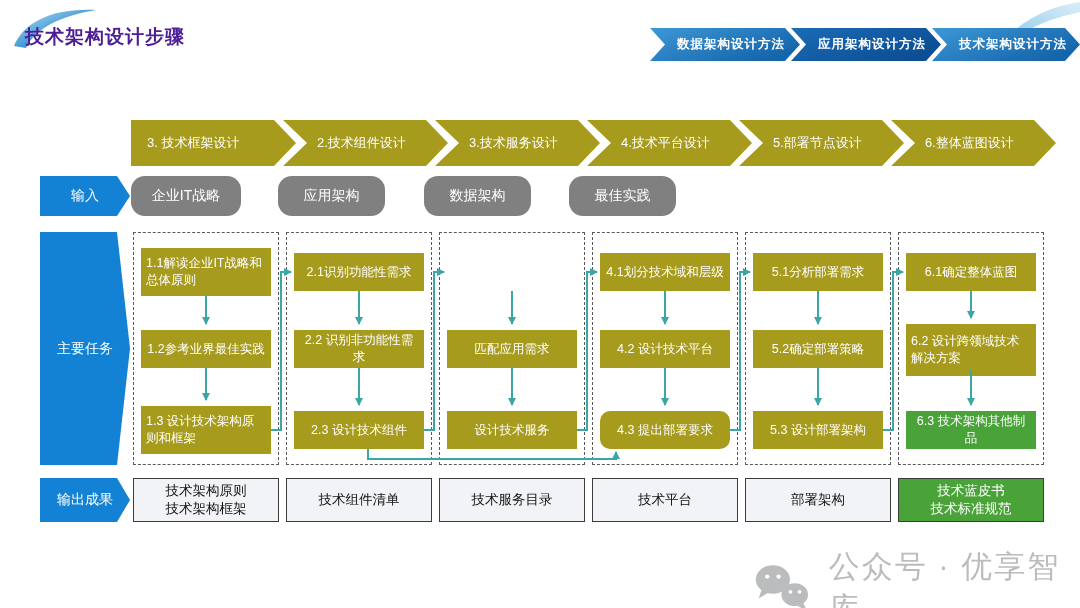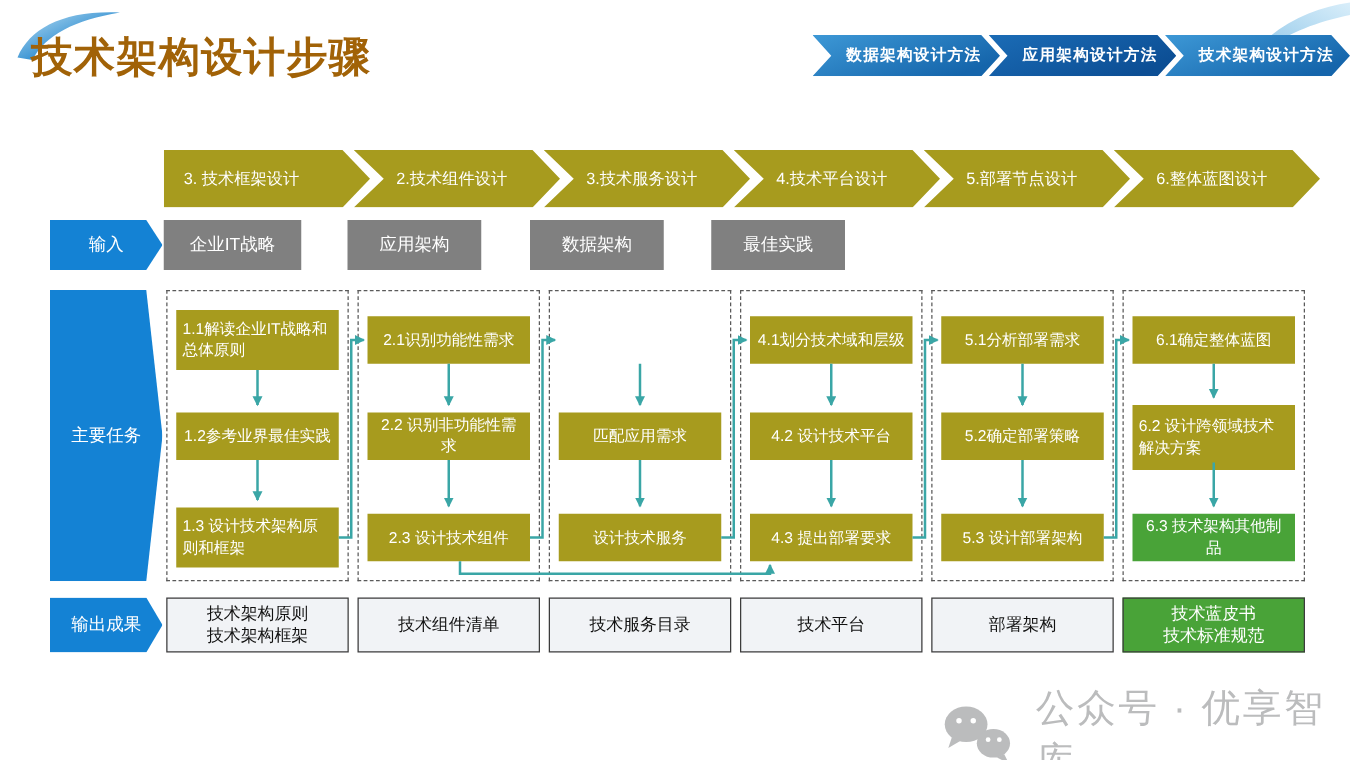--- a/index.html
+++ b/index.html
@@ -1,19 +1,19 @@
 <!DOCTYPE html>
 <html><head>
 <meta charset="utf-8">
 <style>
   html,body{margin:0;padding:0;background:#fff;font-family:"Liberation Sans","DejaVu Sans",sans-serif;}
   .canvas{position:relative;width:1080px;height:608px;background:#fff;overflow:hidden;}
 
   
-  .title{position:absolute;left:25px;top:24px;font-size:33px;font-weight:800;color:#a16207;letter-spacing:1px;}
+  .title{position:absolute;left:25px;top:24px;font-size:19px;font-weight:800;color:#4c1d95;letter-spacing:1px;}
 
   
   .tab{position:absolute;top:28px;height:33px;display:flex;align-items:center;color:#fff;
        font-size:12.5px;font-weight:700;letter-spacing:1px;padding-left:27px;box-sizing:border-box;
        clip-path:polygon(0 0,calc(100% - 15px) 0,100% 50%,calc(100% - 15px) 100%,0 100%,15px 50%);}
   .tab1,.tab3{background:linear-gradient(160deg,#3d98d6 0%,#1565ab 85%);}
   .tab2{background:linear-gradient(160deg,#1b6cb6 0%,#0c4e94 85%);}
 
   
   .chev{position:absolute;top:120px;height:46px;width:165px;background:#a79b1e;color:#fff;
@@ -21,21 +21,21 @@
         clip-path:polygon(0 0,calc(100% - 22px) 0,100% 50%,calc(100% - 22px) 100%,0 100%);padding-left:16px;}
   .chev.notch{clip-path:polygon(0 0,calc(100% - 22px) 0,100% 50%,calc(100% - 22px) 100%,0 100%,24px 50%);padding-left:34px;}
 
   
   .ptag{position:absolute;left:40px;width:90px;background:#1482d4;color:#fff;display:flex;
         align-items:center;justify-content:center;font-size:14px;
         clip-path:polygon(0 0,calc(100% - 13px) 0,100% 50%,calc(100% - 13px) 100%,0 100%);}
 
   
   .graybox{position:absolute;top:176px;height:40px;background:#808080;color:#fff;display:flex;
-        align-items:center;justify-content:center;font-size:14px;}
+        align-items:center;justify-content:center;font-size:14px;border-radius:14px;}
 
   
   .col{position:absolute;top:232px;width:146px;height:233px;border:1.5px dashed #5a5a5a;box-sizing:border-box;background:#fff;}
 
   
   .task{position:absolute;width:130px;background:#a79b1e;color:#fff;font-size:12.5px;line-height:1.35;
         display:flex;align-items:center;justify-content:center;text-align:center;padding:2px 5px;box-sizing:border-box;}
   .task.left{justify-content:flex-start;text-align:left;}
   .task.green{background:#49a338;}
 
@@ -124,21 +124,21 @@
 
   <div class="task" style="left:294px;top:253px;height:38px;">2.1识别功能性需求</div>
   <div class="task" style="left:294px;top:330px;height:38px;">2.2 识别非功能性需求</div>
   <div class="task" style="left:294px;top:411px;height:38px;">2.3 设计技术组件</div>
 
   <div class="task" style="left:447px;top:330px;height:38px;">匹配应用需求</div>
   <div class="task" style="left:447px;top:411px;height:38px;">设计技术服务</div>
 
   <div class="task" style="left:600px;top:253px;height:38px;">4.1划分技术域和层级</div>
   <div class="task" style="left:600px;top:330px;height:38px;">4.2 设计技术平台</div>
-  <div class="task" style="left:600px;top:411px;height:38px;">4.3 提出部署要求</div>
+  <div class="task" style="left:600px;top:411px;height:38px;border-radius:10px;">4.3 提出部署要求</div>
 
   <div class="task" style="left:753px;top:253px;height:38px;">5.1分析部署需求</div>
   <div class="task" style="left:753px;top:330px;height:38px;">5.2确定部署策略</div>
   <div class="task" style="left:753px;top:411px;height:38px;">5.3 设计部署架构</div>
 
   <div class="task" style="left:906px;top:253px;height:38px;">6.1确定整体蓝图</div>
   <div class="task left" style="left:906px;top:324px;height:52px;">6.2 设计跨领域技术解决方案</div>
   <div class="task green" style="left:906px;top:411px;height:38px;">6.3 技术架构其他制品</div>
 
   <svg class="connectors" width="1080" height="608">

